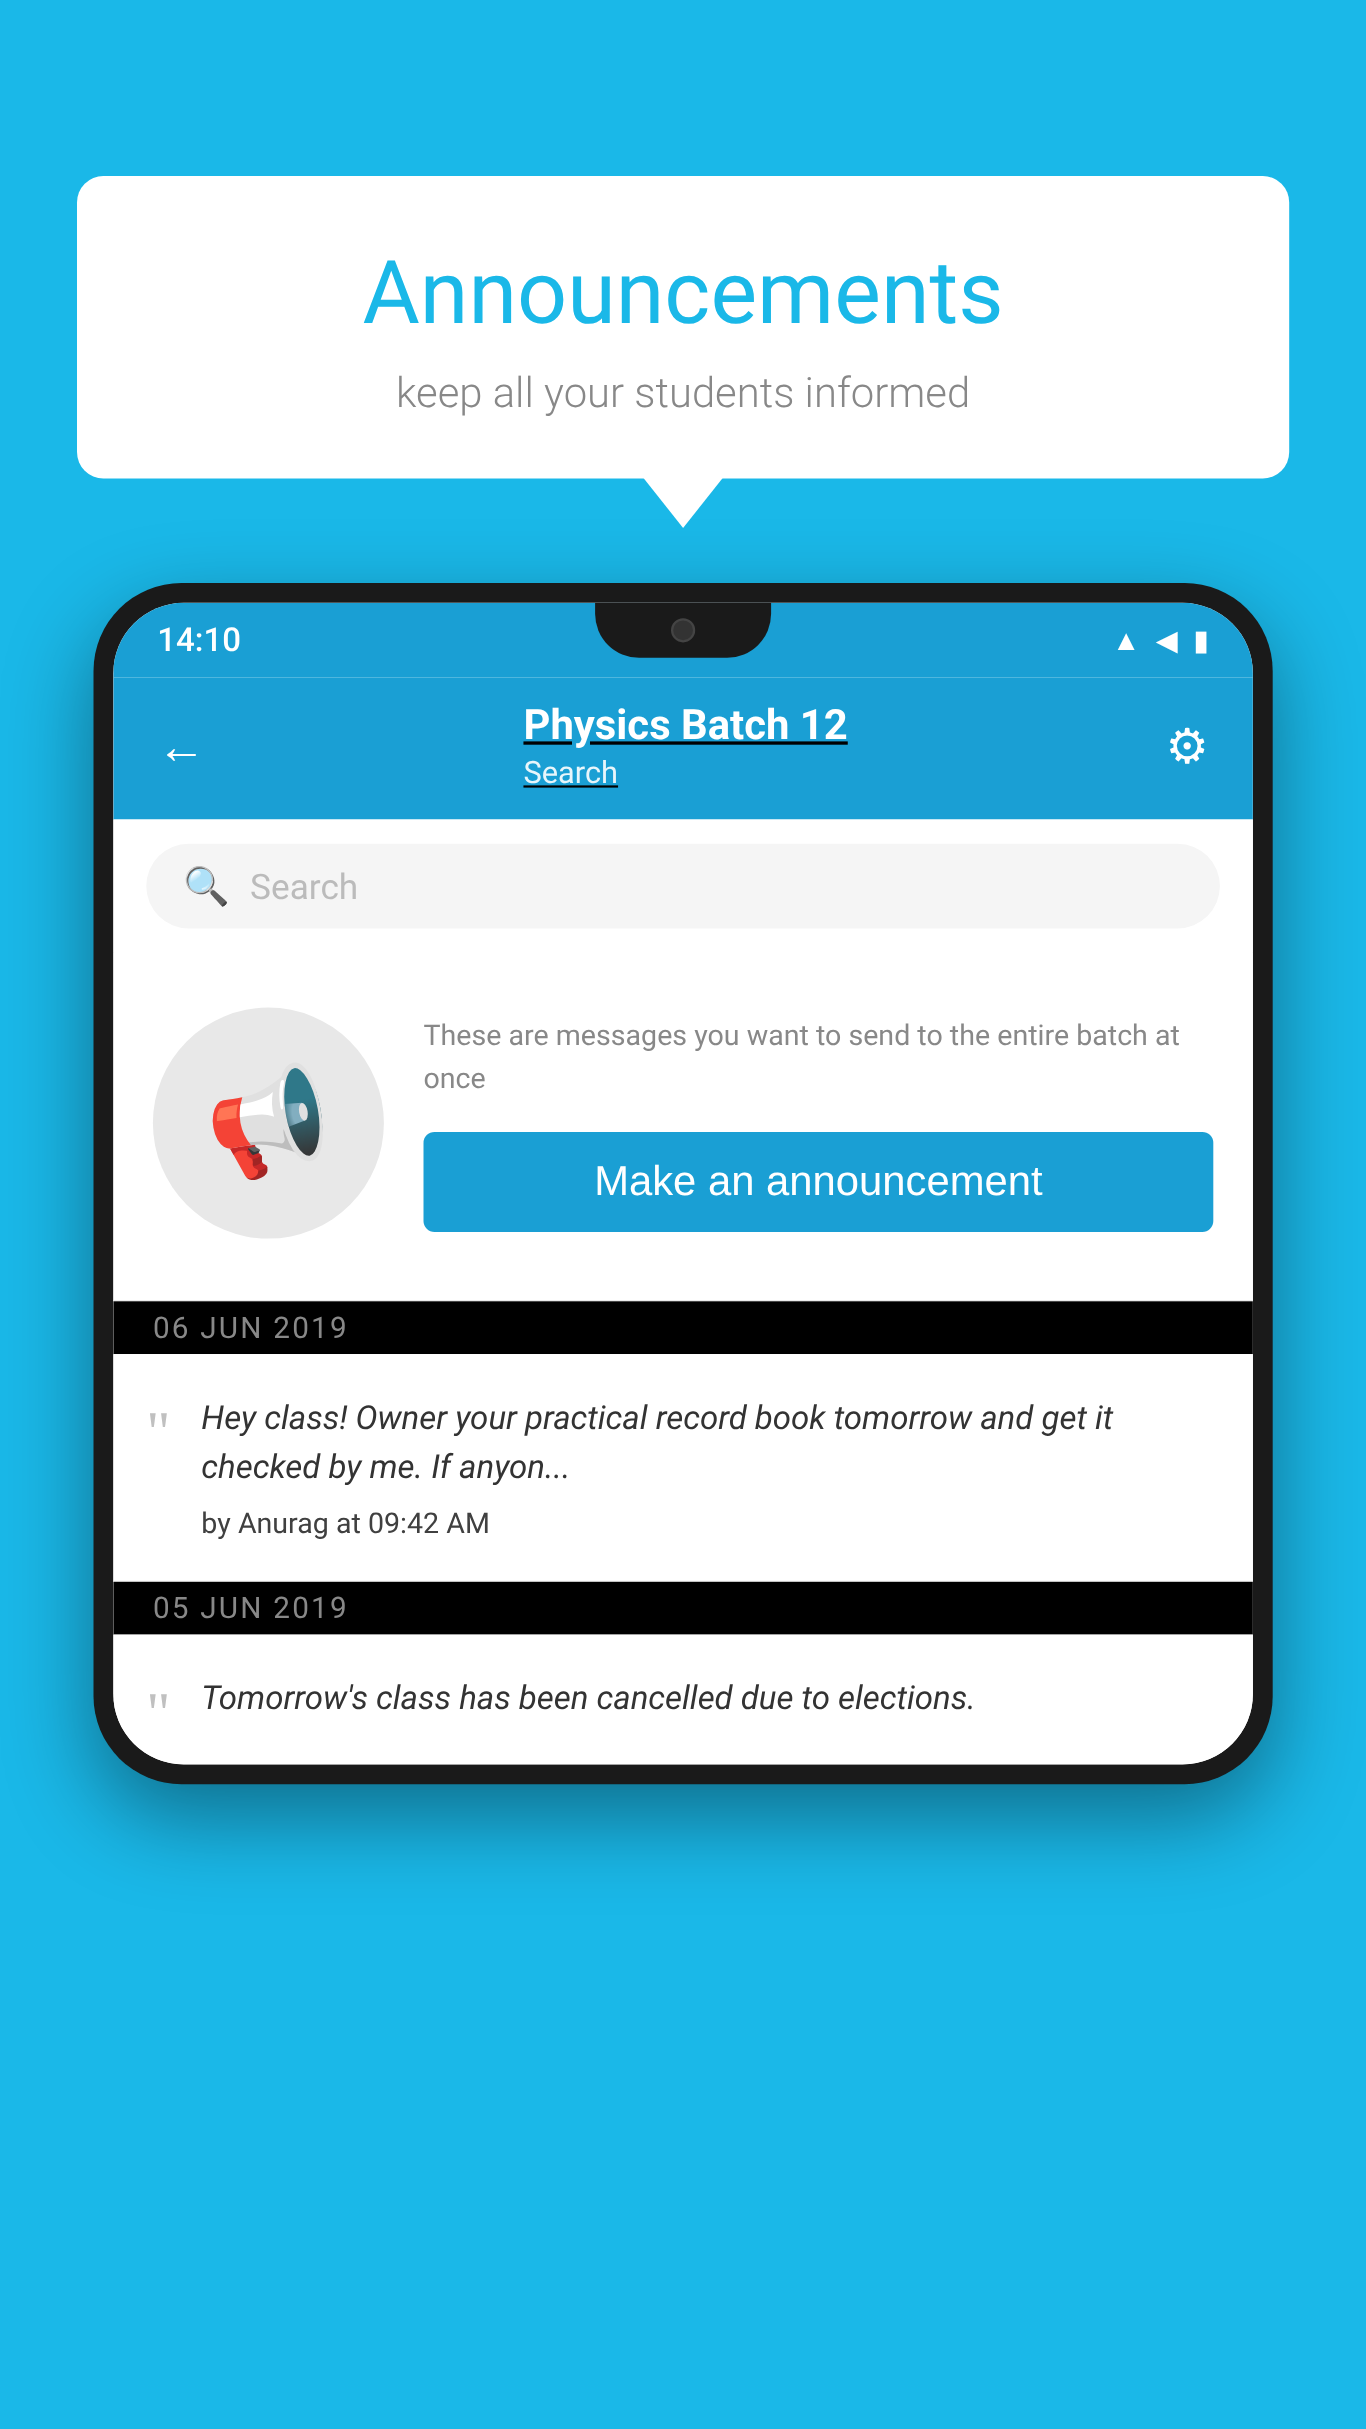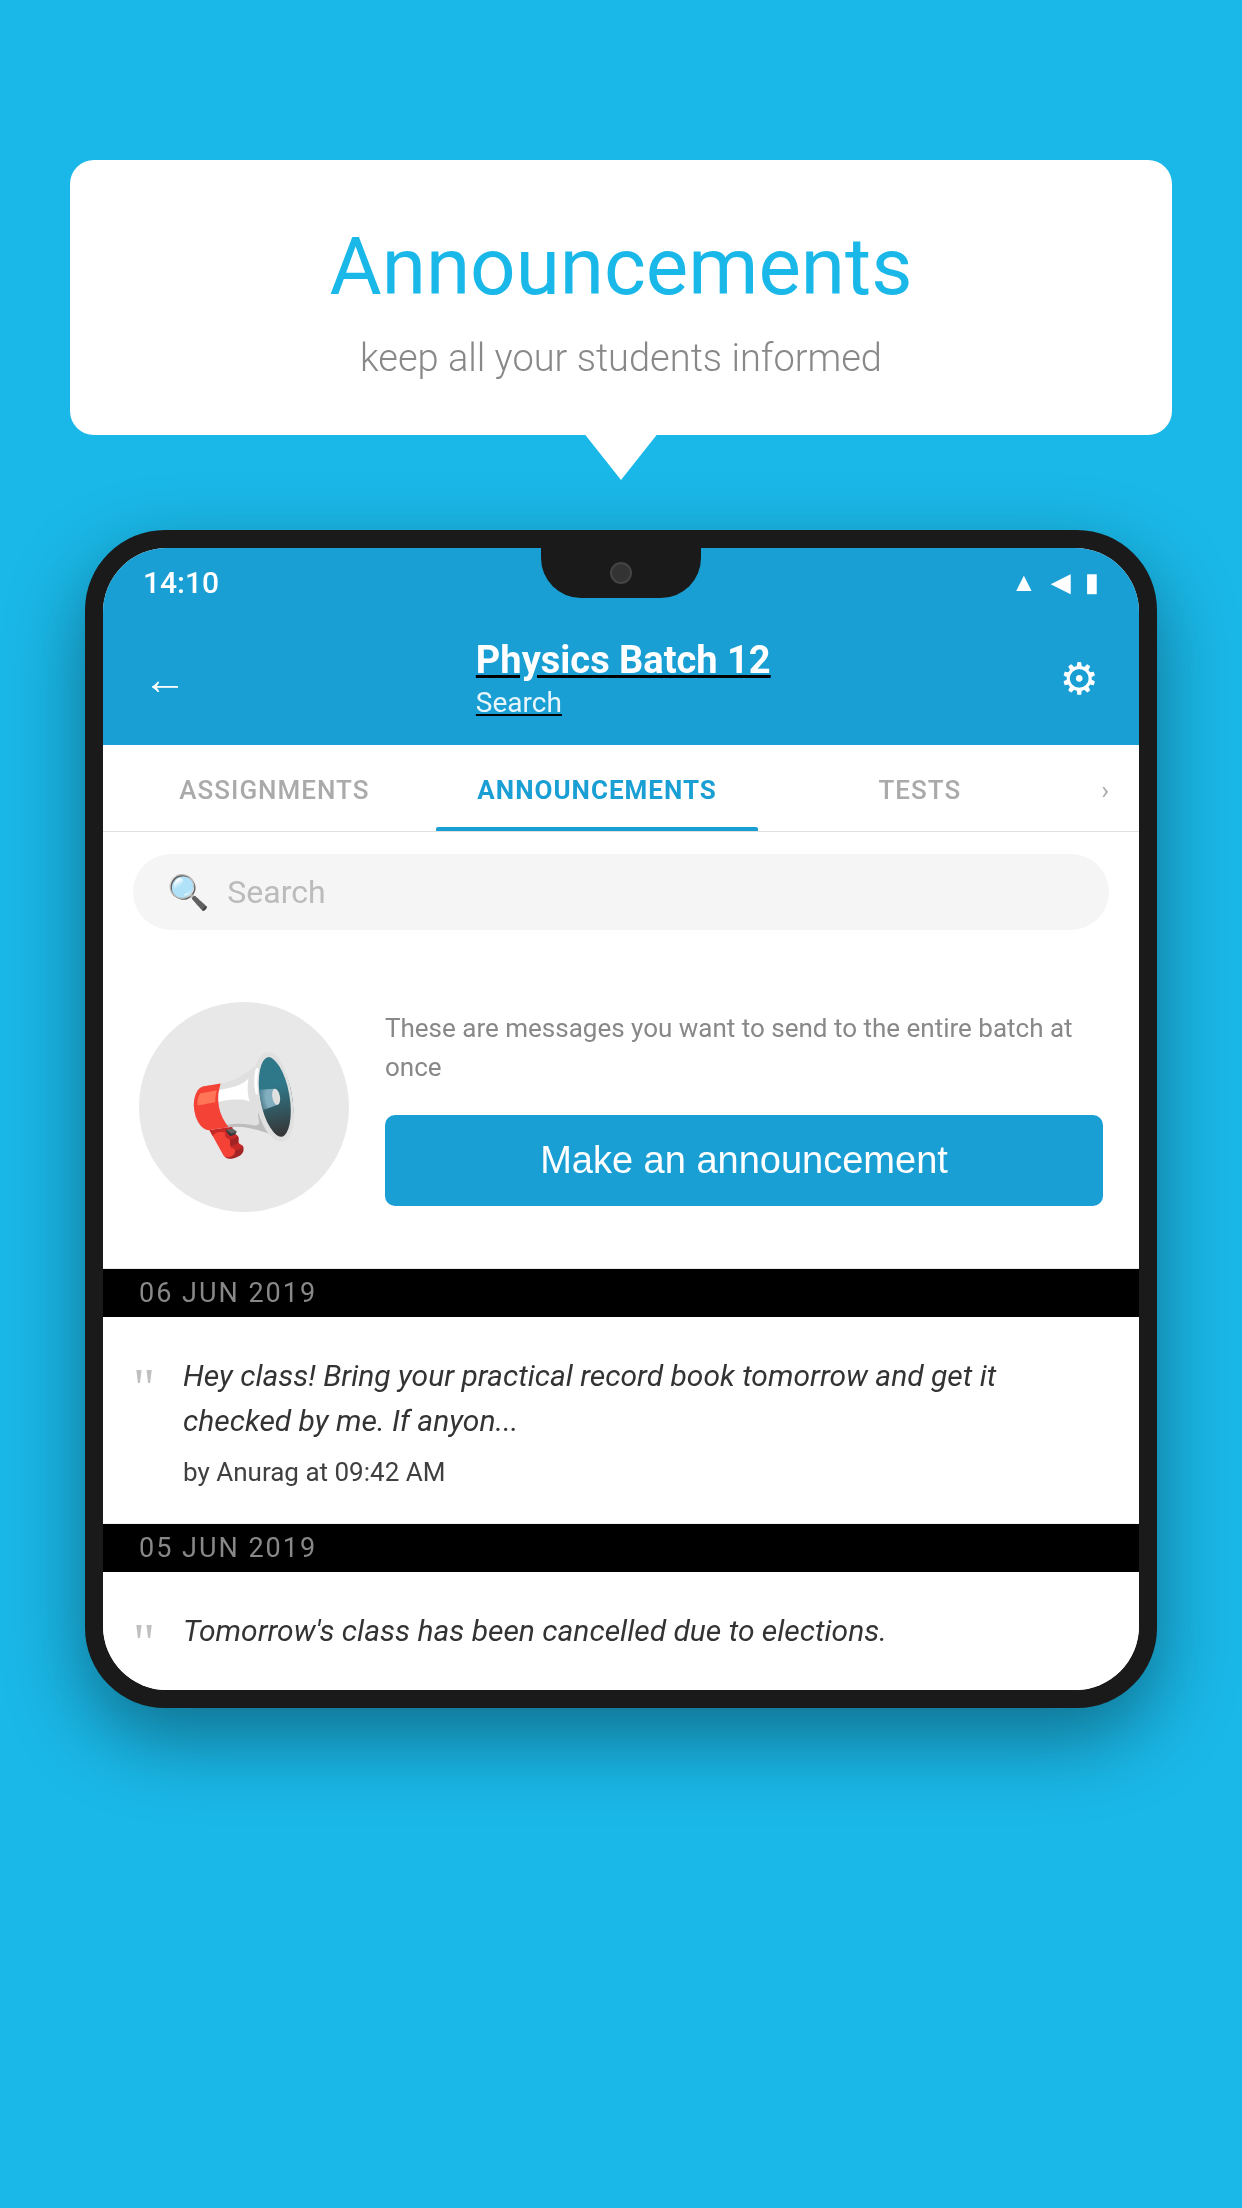--- a/index.html
+++ b/index.html
@@ -369,32 +369,20 @@
 
       <div class="app-header">
         <div class="header-back">←</div>
         <div class="header-title-group">
           <div class="header-title">Physics Batch 12</div>
           <div class="header-subtitle">Search</div>
         </div>
         <div class="header-gear">⚙</div>
       </div>
 
-      <div class="tabs-bar">
-        <div class="tab-item">
-          <span>ASSIGNMENTS</span>
-        </div>
-        <div class="tab-item active">
-          <span>ANNOUNCEMENTS</span>
-        </div>
-        <div class="tab-item">
-          <span>TESTS</span>
-        </div>
-        <div class="tab-more">›</div>
-      </div>
 
       <div class="search-container">
         <div class="search-bar">
           <span class="search-icon-wrap">🔍</span>
           <span class="search-text">Search</span>
         </div>
       </div>
 
       <div class="promo-section">
         <div class="promo-icon-circle">
@@ -406,21 +394,21 @@
         </div>
       </div>
 
       <div class="date-divider">
         <span class="date-text">06  JUN  2019</span>
       </div>
 
       <div class="announcement-item">
         <div class="quote-icon">"</div>
         <div class="announcement-content">
-          <div class="announcement-text">Hey class! Bring your practical record book tomorrow and get it checked by me. If anyon...</div>
+          <div class="announcement-text">Hey class! Owner your practical record book tomorrow and get it checked by me. If anyon...</div>
           <div class="announcement-meta">by Anurag at 09:42 AM</div>
         </div>
       </div>
 
       <div class="date-divider">
         <span class="date-text">05  JUN  2019</span>
       </div>
 
       <div class="announcement-item-partial">
         <div class="quote-icon">"</div>

